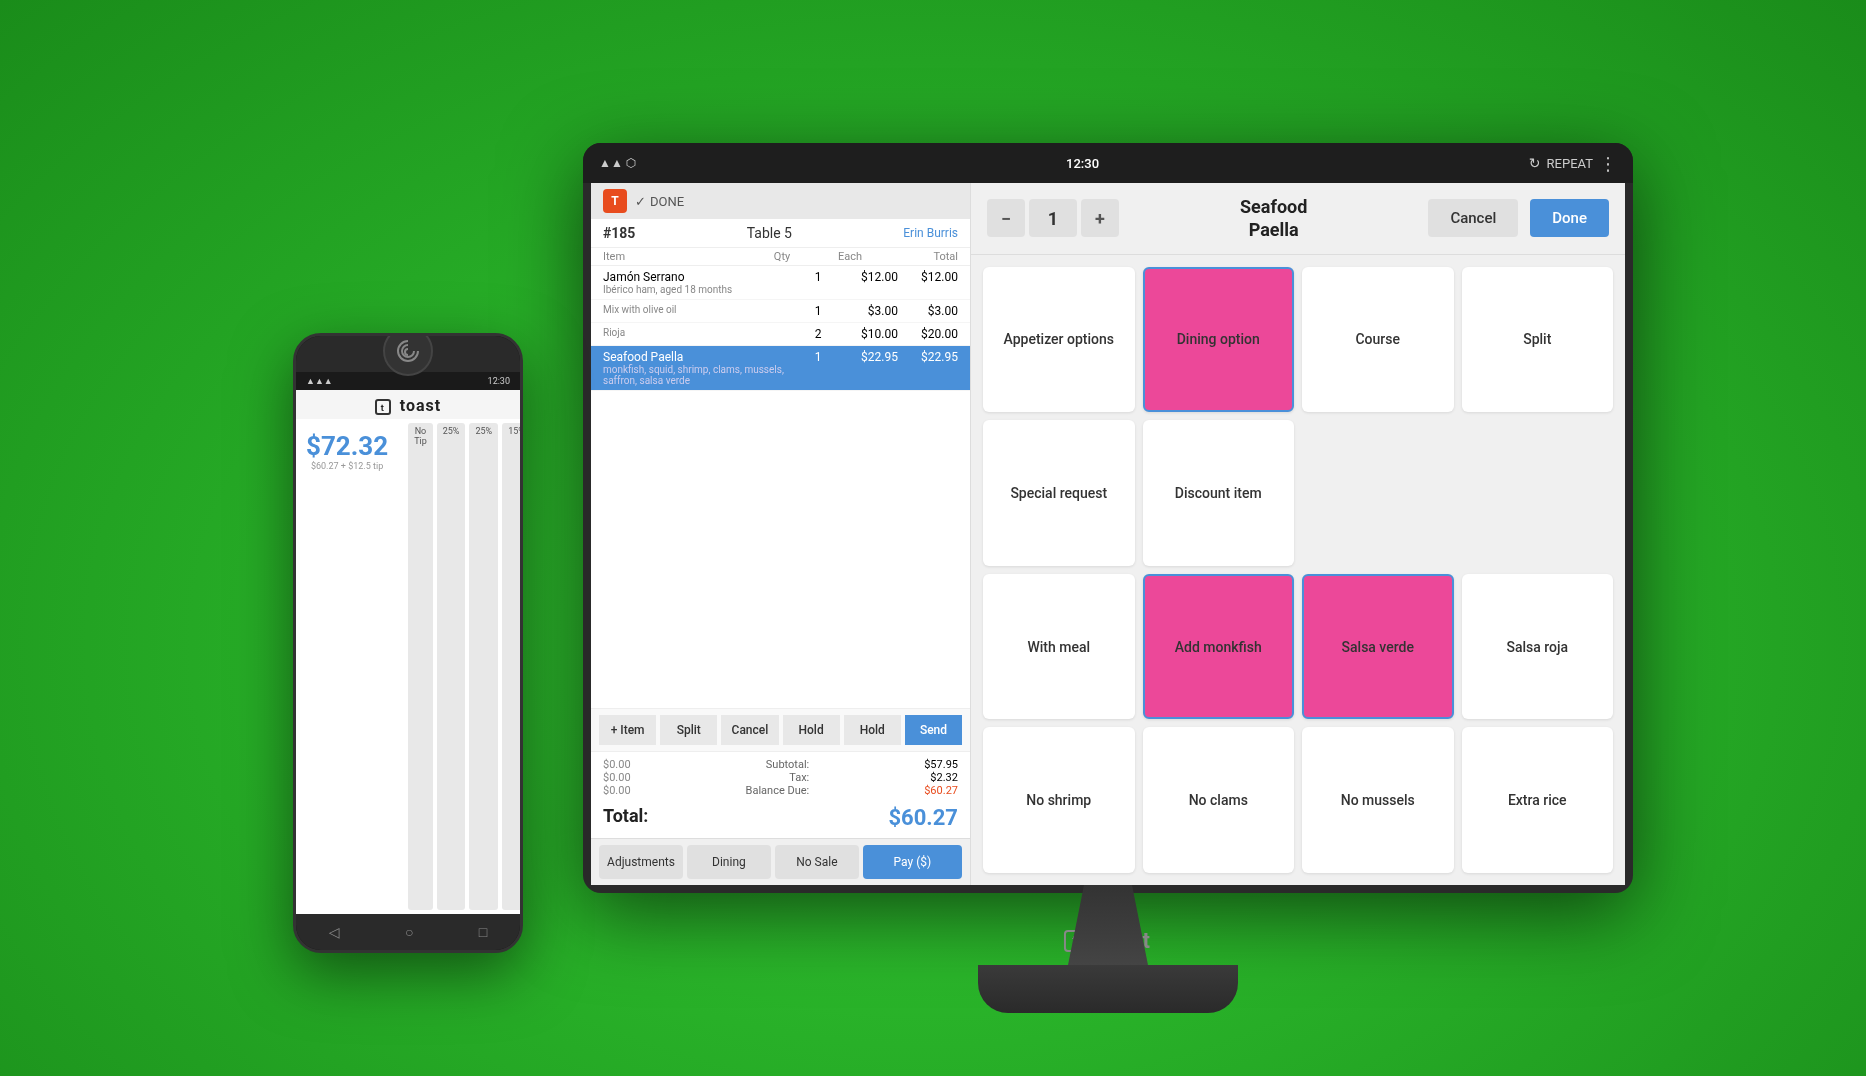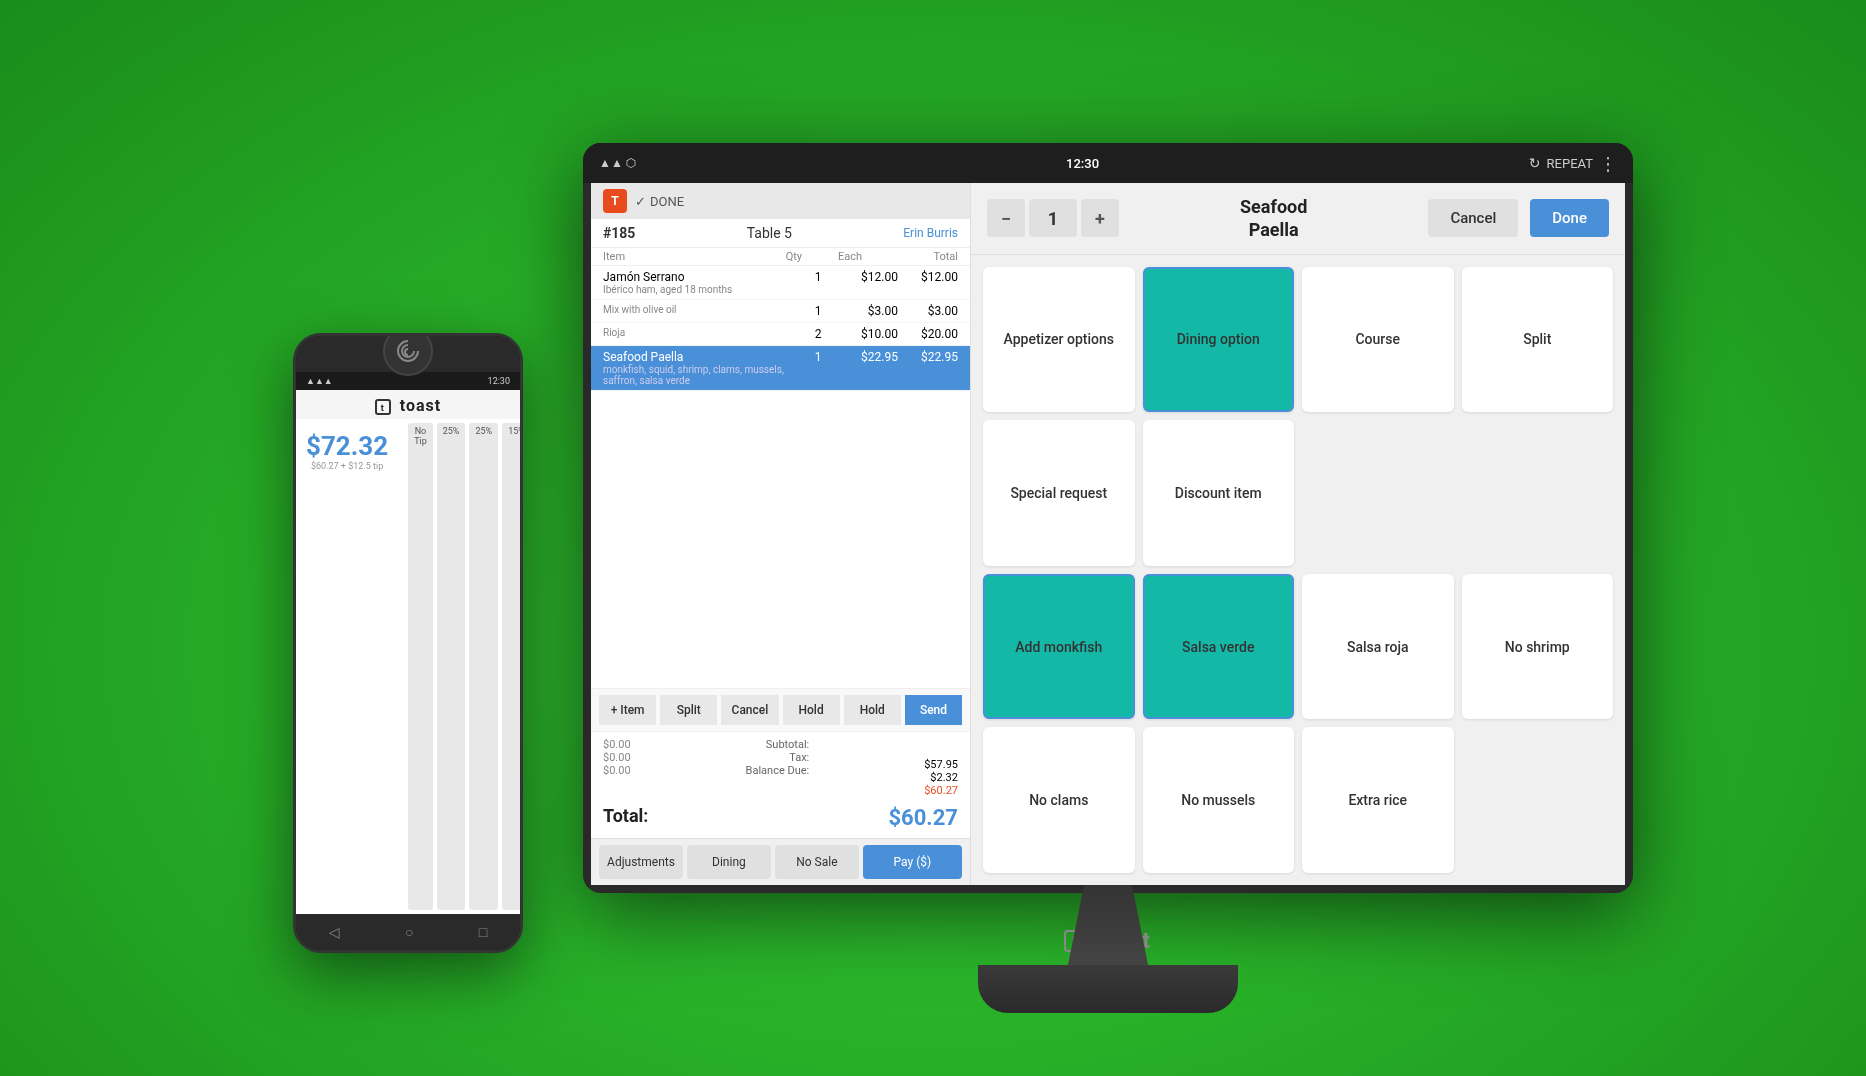--- a/index.html
+++ b/index.html
@@ -343,21 +343,21 @@
 
     .pos-columns {
       display: flex;
       padding: 2px 12px;
       font-size: 11px;
       color: #888;
       border-bottom: 1px solid #eee;
     }
 
     .pos-col-item { flex: 1; }
-    .pos-col-qty { width: 40px; text-align: right; }
+    .pos-col-qty { width: 40px; text-align: center; }
     .pos-col-each { width: 60px; text-align: right; }
     .pos-col-total { width: 60px; text-align: right; margin-left: 36px; }
 
     .pos-section-header {
       color: #4a90d9;
       font-size: 12px;
       padding: 4px 12px;
       font-style: italic;
     }
 
@@ -554,21 +554,21 @@
       font-weight: 500;
       cursor: pointer;
       padding: 8px;
       line-height: 1.3;
       border: 2px solid transparent;
       box-shadow: 0 1px 3px rgba(0,0,0,0.1);
     }
 
     .mod-cell.selected {
       border: 2px solid #4a90d9;
-      background: #14b8a6;
+      background: #ec4899;
     }
 
     .mod-cell.empty {
       background: transparent;
       box-shadow: none;
       cursor: default;
     }
 
     
     .monitor-stand {
@@ -773,21 +773,21 @@
               <div style="font-size:11px; color:#888;">
                 <div>$0.00</div>
                 <div>$0.00</div>
                 <div>$0.00</div>
               </div>
               <div style="font-size:11px; color:#666; text-align:right;">
                 <div>Subtotal:</div>
                 <div>Tax:</div>
                 <div>Balance Due:</div>
               </div>
-              <div style="font-size:11px; text-align:right;margin-top:20px;">
+              <div style="font-size:11px; text-align:right;">
                 <div>$57.95</div>
                 <div>$2.32</div>
                 <div style="color:#e84c1e;">$60.27</div>
               </div>
             </div>
             <div class="pos-total-row grand">
               <span>Total:</span>
               <span style="color:#4a90d9; font-size:22px;">$60.27</span>
             </div>
           </div>
@@ -817,20 +817,21 @@
             <div class="mod-cell">Appetizer options</div>
             <div class="mod-cell selected">Dining option</div>
             <div class="mod-cell">Course</div>
             <div class="mod-cell">Split</div>
 
             <div class="mod-cell">Special request</div>
             <div class="mod-cell">Discount item</div>
             <div class="mod-cell empty"></div>
             <div class="mod-cell empty"></div>
 
+            <div class="mod-cell">With meal</div>
             <div class="mod-cell selected">Add monkfish</div>
             <div class="mod-cell selected">Salsa verde</div>
             <div class="mod-cell">Salsa roja</div>
 
             <div class="mod-cell">No shrimp</div>
             <div class="mod-cell">No clams</div>
             <div class="mod-cell">No mussels</div>
             <div class="mod-cell">Extra rice</div>
           </div>
         </div>

